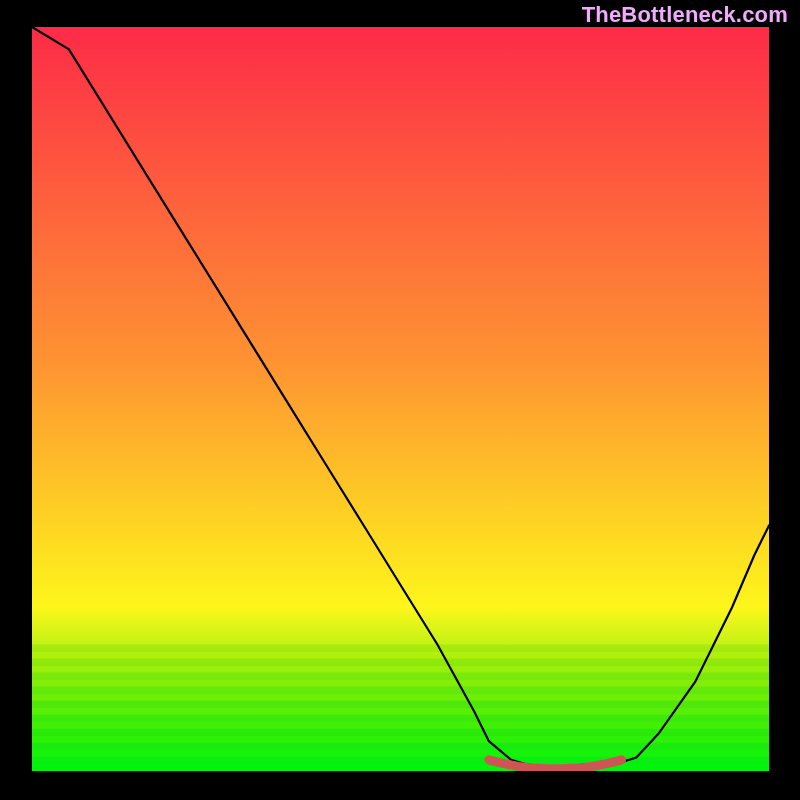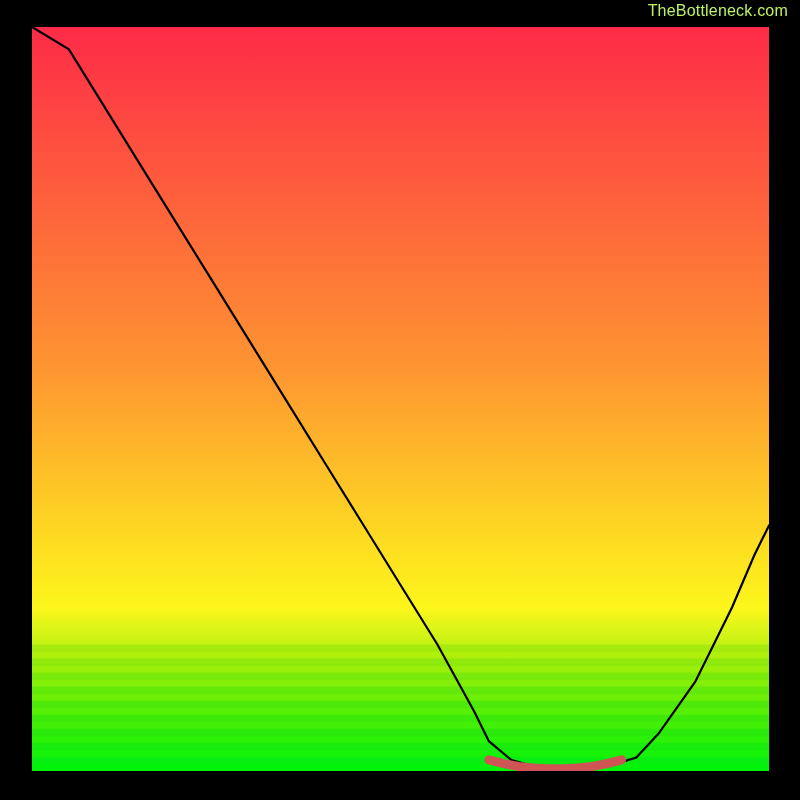--- a/index.html
+++ b/index.html
@@ -14,23 +14,23 @@
   .frame {
     position: relative;
     width: 800px;
     height: 800px;
     background: #000;
   }
   .watermark {
     position: absolute;
     top: 2px;
     right: 12px;
-    color: #bef264;
-    font-size: 16px;
-    font-weight: 400;
+    color: #f0abfc;
+    font-size: 22px;
+    font-weight: 700;
     letter-spacing: 0.2px;
     z-index: 5;
   }
   svg.plot {
     position: absolute;
     left: 32px;
     top: 27px;
     display: block;
   }
 </style>

